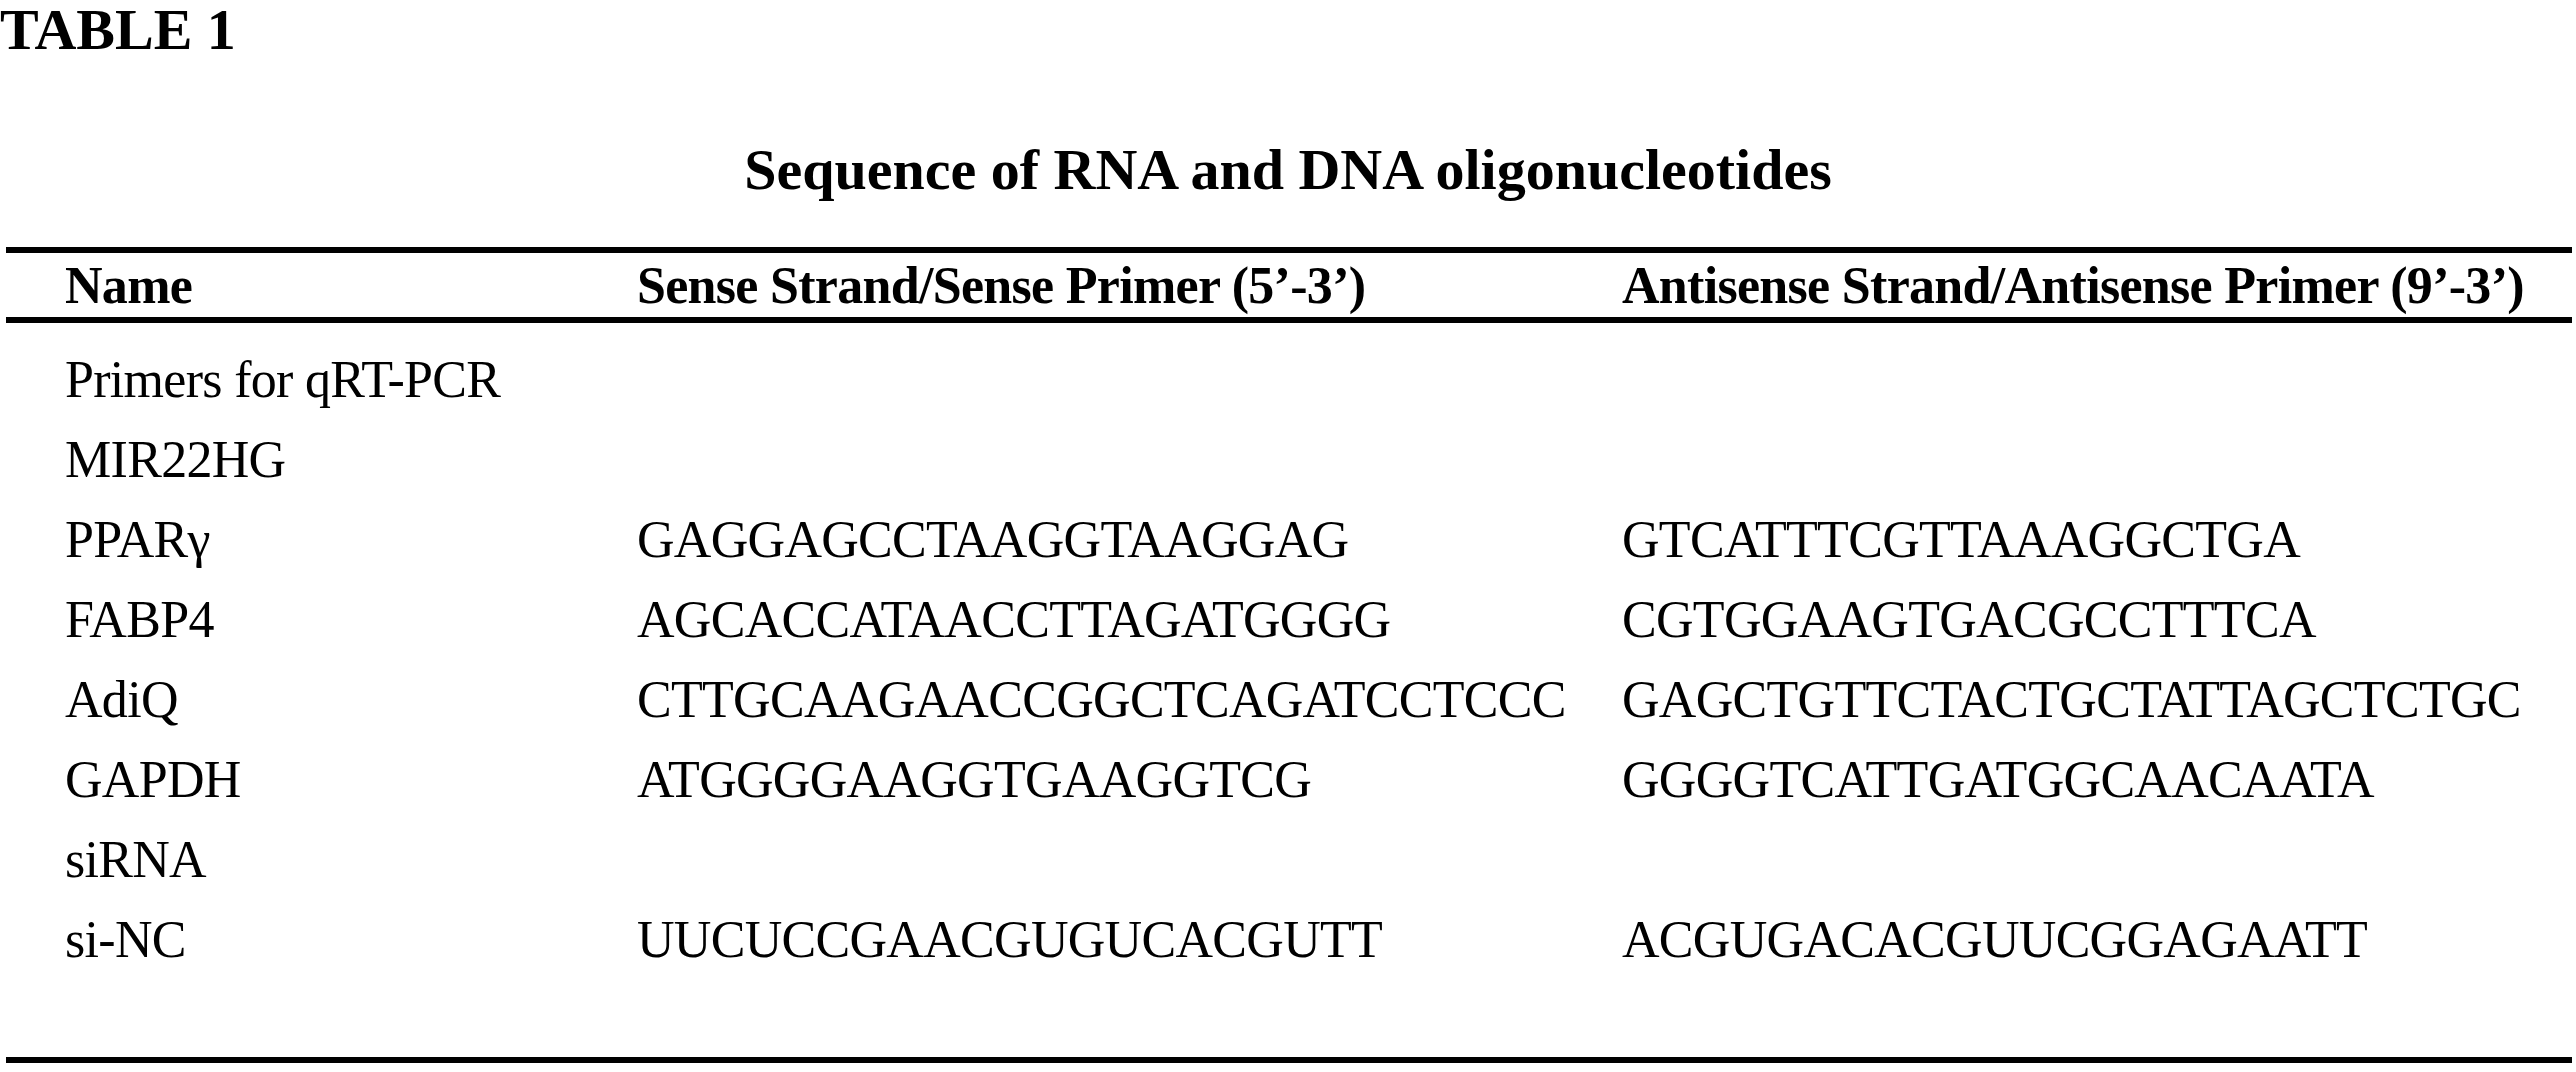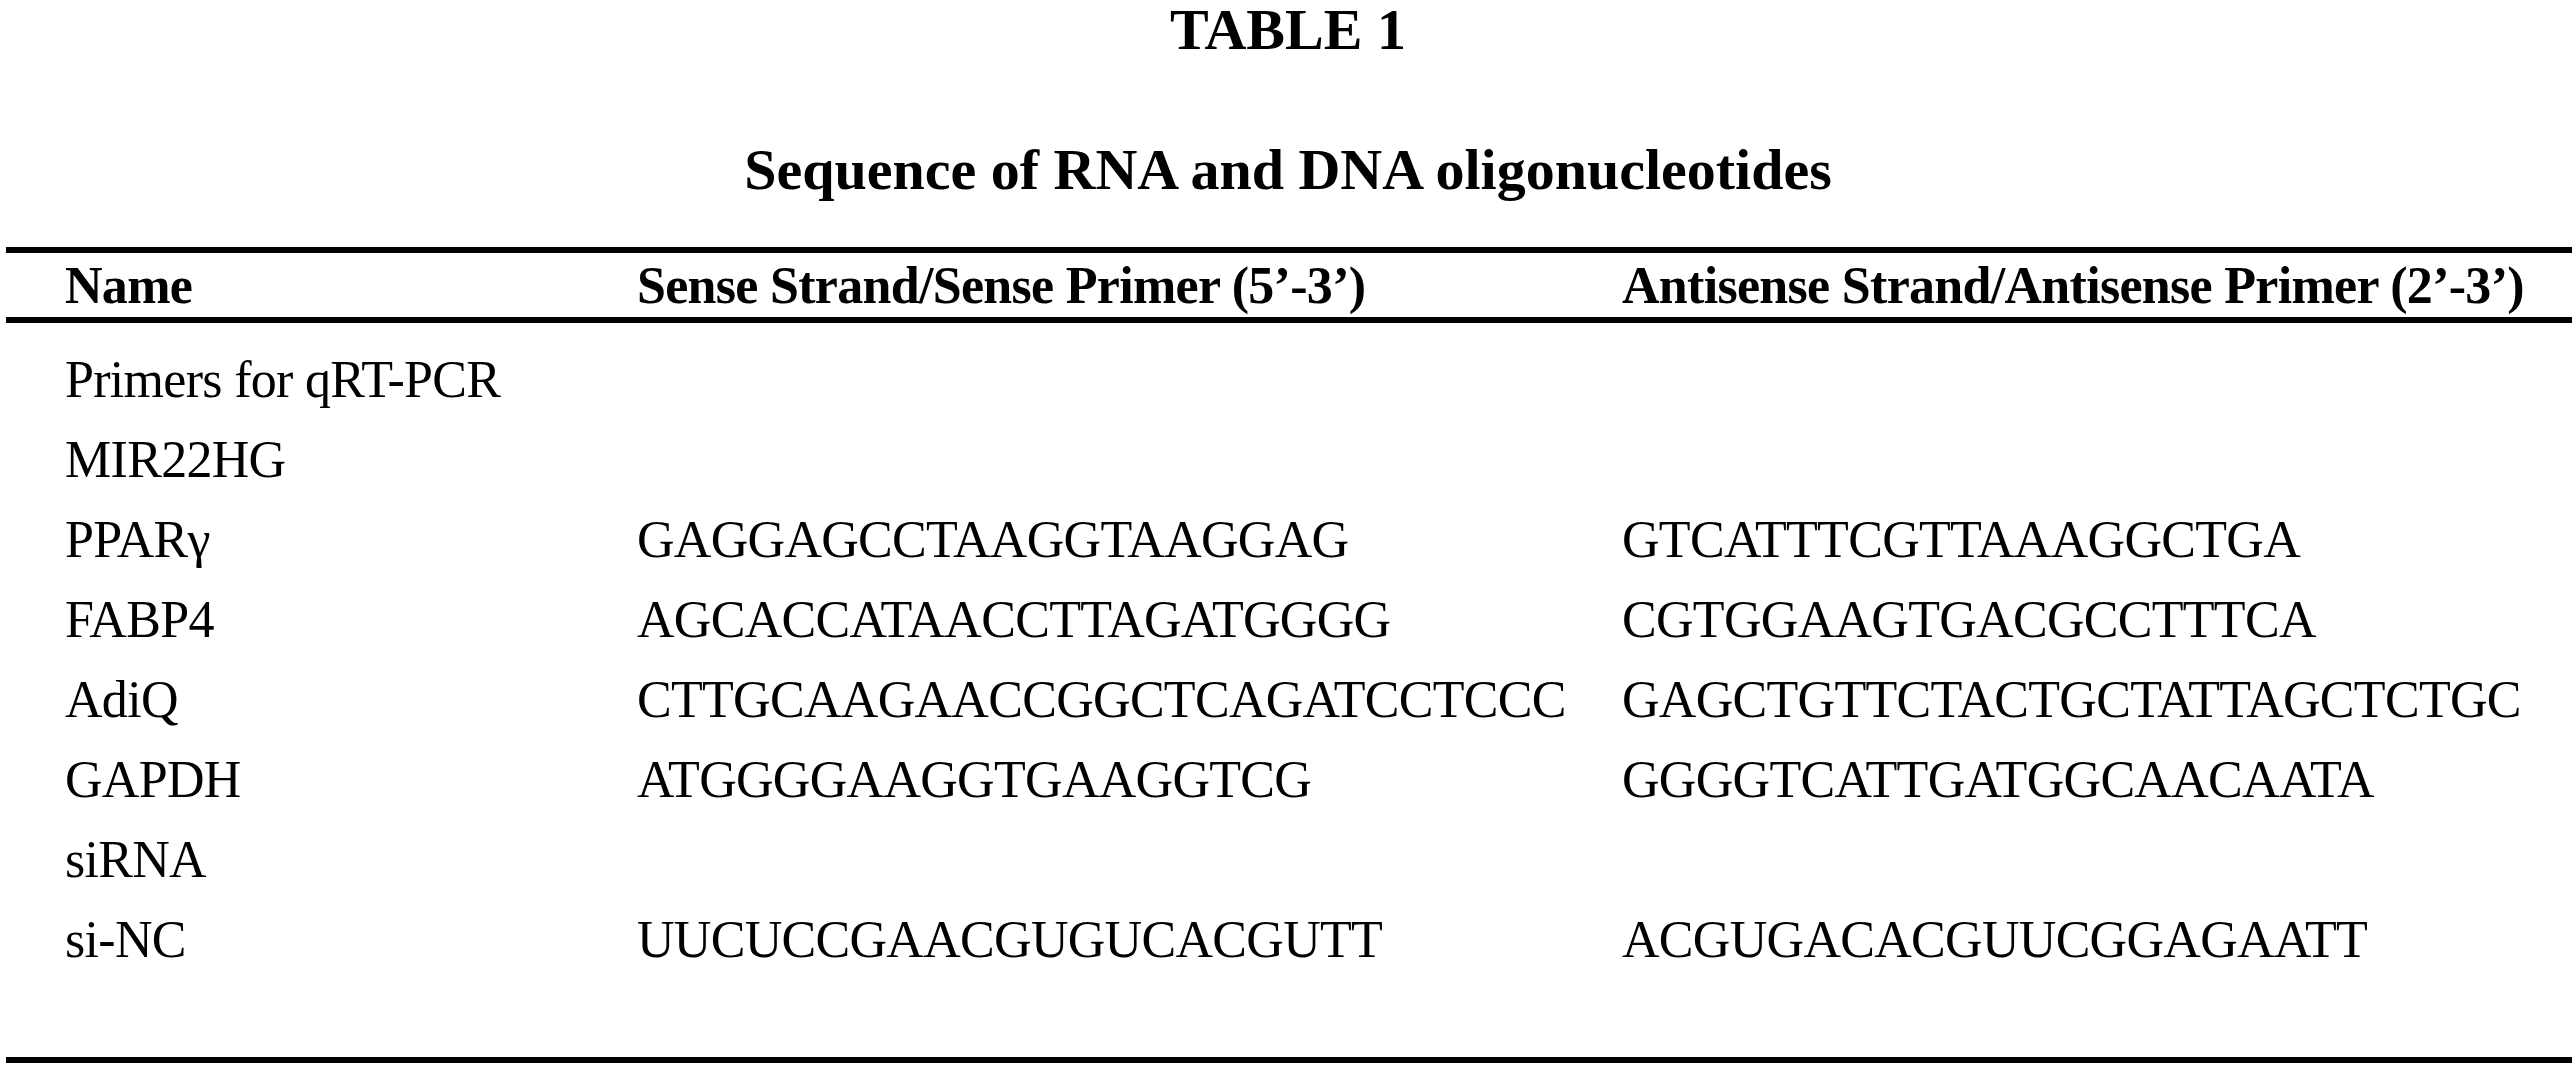--- a/index.html
+++ b/index.html
@@ -14,21 +14,21 @@
     background: #ffffff;
     color: #000000;
     font-family: "Liberation Serif", "DejaVu Serif", serif;
     overflow: hidden;
   }
   .caption-label {
     position: absolute;
     top: 1.4px;
     left: 0;
     width: 100%;
-    text-align: center;
+    text-align: left;
     font-weight: bold;
     font-size: 58px;
     line-height: 1.0;
     white-space: nowrap;
   }
   .caption-title {
     position: absolute;
     top: 141px;
     left: 0;
     width: 100%;
@@ -91,21 +91,21 @@
 <div id="page">
 
   <div class="caption-label">TABLE 1</div>
   <div class="caption-title">Sequence of RNA and DNA oligonucleotides</div>
 
   <div class="rule rule-top"></div>
 
   <div class="header-row">
     <span class="cell col-name">Name</span>
     <span class="cell col-sense">Sense Strand/Sense Primer (5’-3’)</span>
-    <span class="cell col-antisense">Antisense Strand/Antisense Primer (2’-3’)</span>
+    <span class="cell col-antisense">Antisense Strand/Antisense Primer (9’-3’)</span>
   </div>
 
   <div class="rule rule-header"></div>
 
   <div id="table-body">
 
     <div class="body-row">
       <span class="cell col-name">Primers for qRT-PCR</span>
       <span class="cell col-sense"></span>
       <span class="cell col-antisense"></span>

